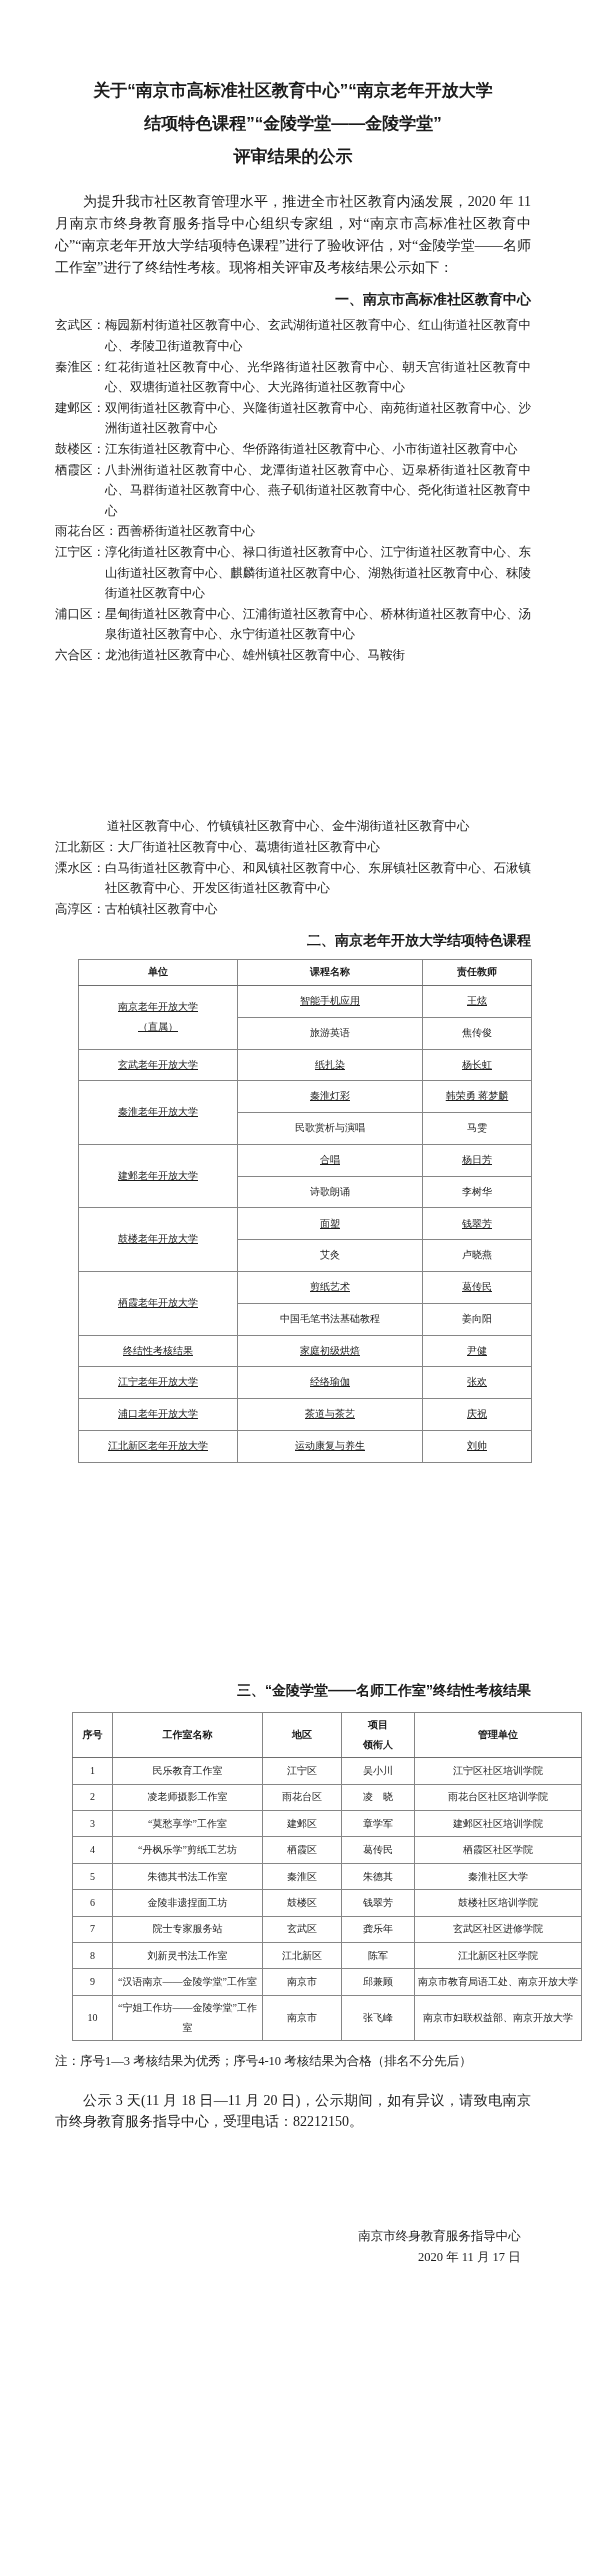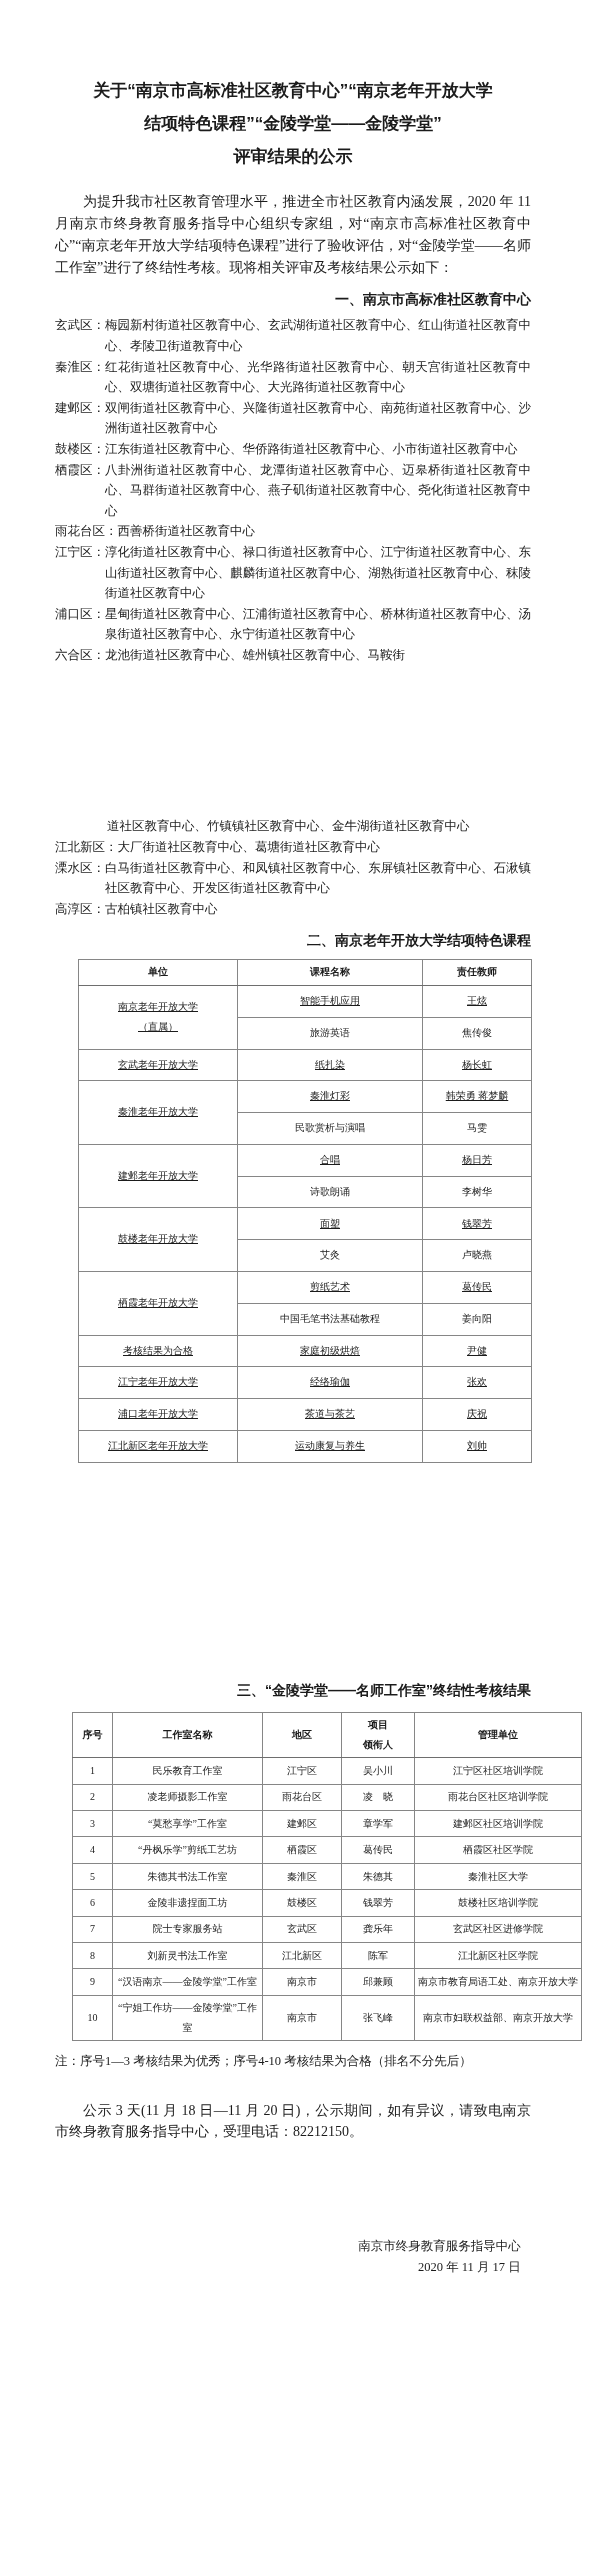--- a/index.html
+++ b/index.html
@@ -28,21 +28,21 @@
     margin: 0;
   }
   
   .para {
     font-size: 14px;
     line-height: 22px;
     text-align: justify;
     margin: 17.6px 0 0 0;
     text-indent: 2em;
   }
-  .closing-para { margin-top: 29px; line-height: 20.6px; }
+  .closing-para { margin-top: 19px; line-height: 20.6px; }
   
   .sec-heading {
     font-family: "Liberation Sans", "DejaVu Sans", sans-serif;
     font-weight: bold;
     font-size: 14px;
     line-height: 20.6px;
     margin: 10.3px 0 5.9px 0;
     text-indent: 20.6px;
     text-align: right;
   }
@@ -244,21 +244,21 @@
         <tr class="group-start">
           <td class="unit" rowspan="2">栖霞老年开放大学</td>
           <td>剪纸艺术</td>
           <td>葛传民</td>
         </tr>
         <tr>
           <td>中国毛笔书法基础教程</td>
           <td>姜向阳</td>
         </tr>
         <tr class="group-start">
-          <td class="unit" rowspan="1">考核结果为合格</td>
+          <td class="unit" rowspan="1">终结性考核结果</td>
           <td>家庭初级烘焙</td>
           <td>尹健</td>
         </tr>
         <tr class="group-start">
           <td class="unit" rowspan="1">江宁老年开放大学</td>
           <td>经络瑜伽</td>
           <td>张欢</td>
         </tr>
         <tr class="group-start">
           <td class="unit" rowspan="1">浦口老年开放大学</td>

